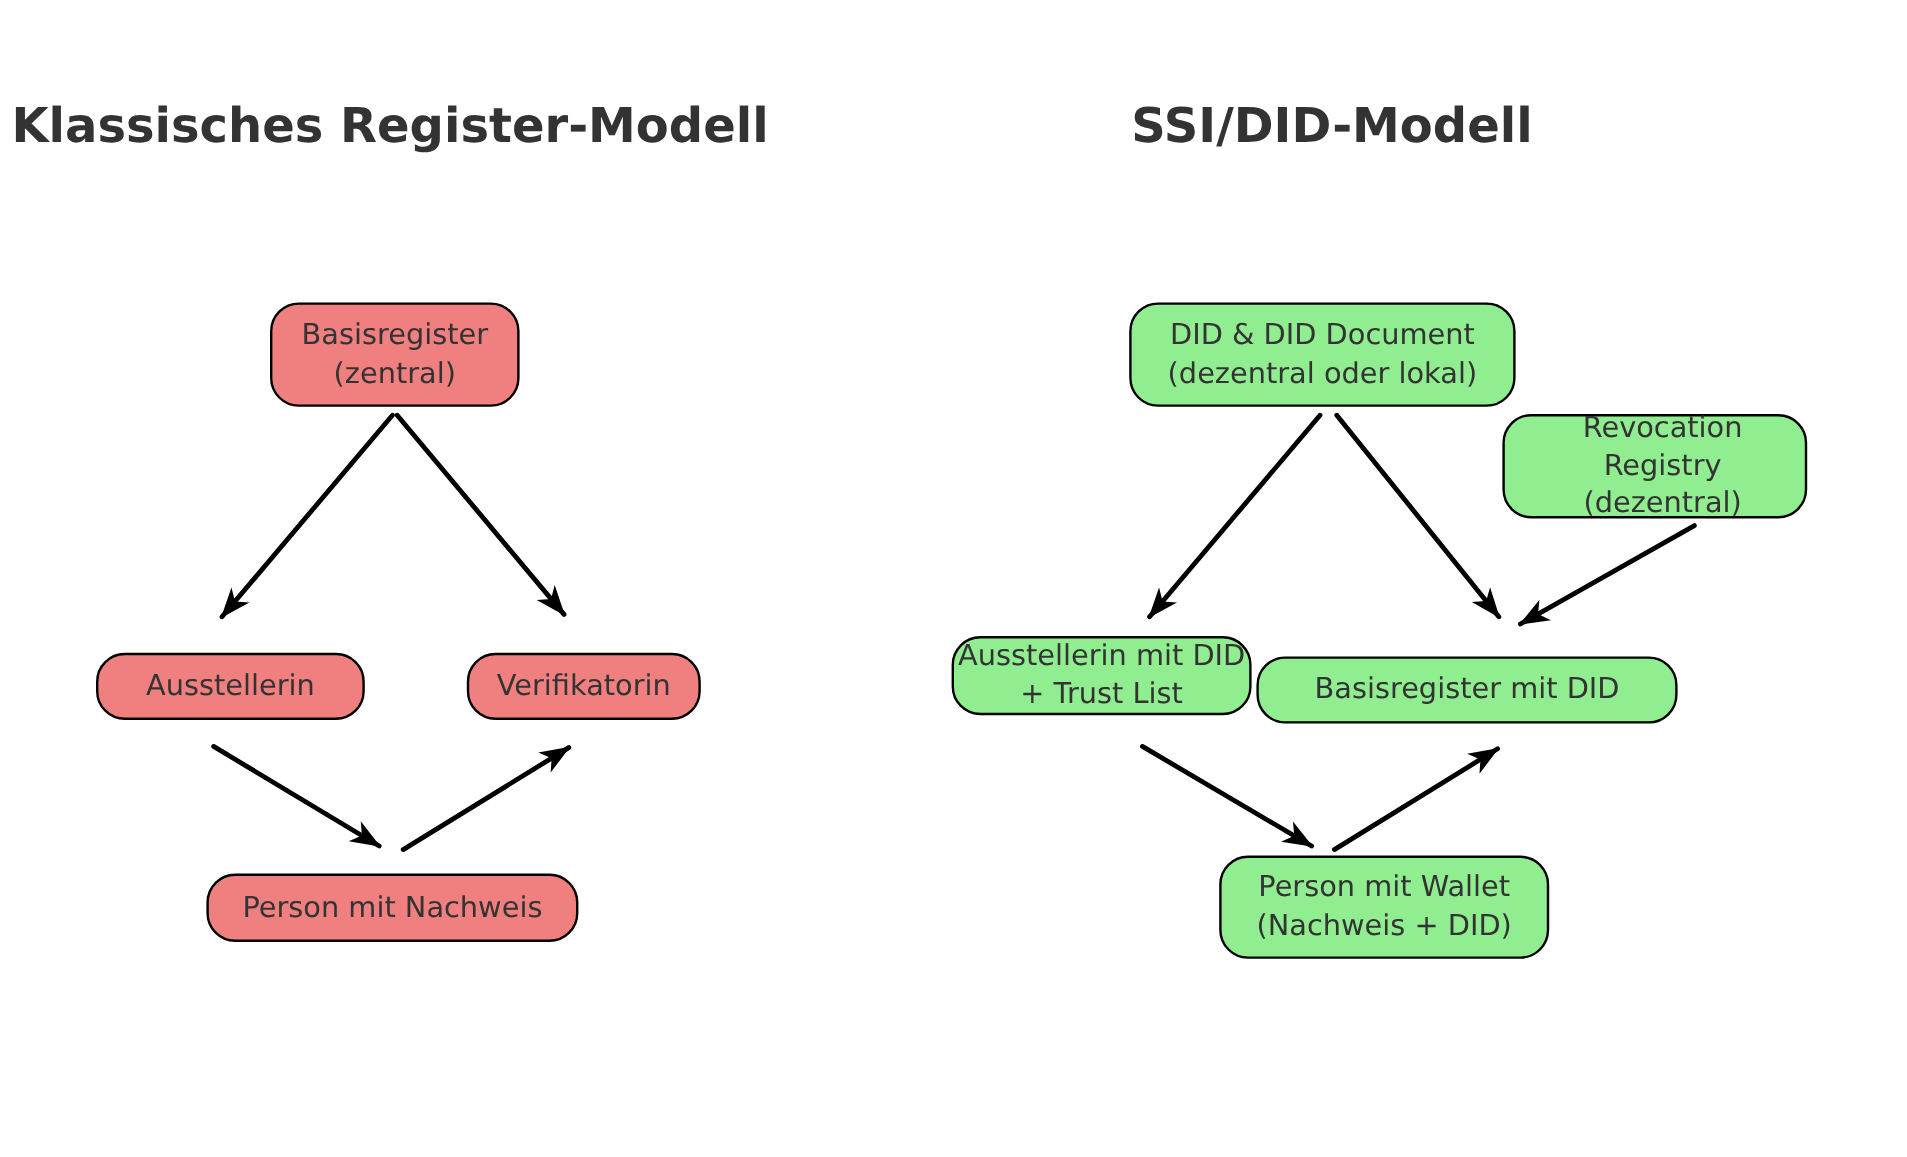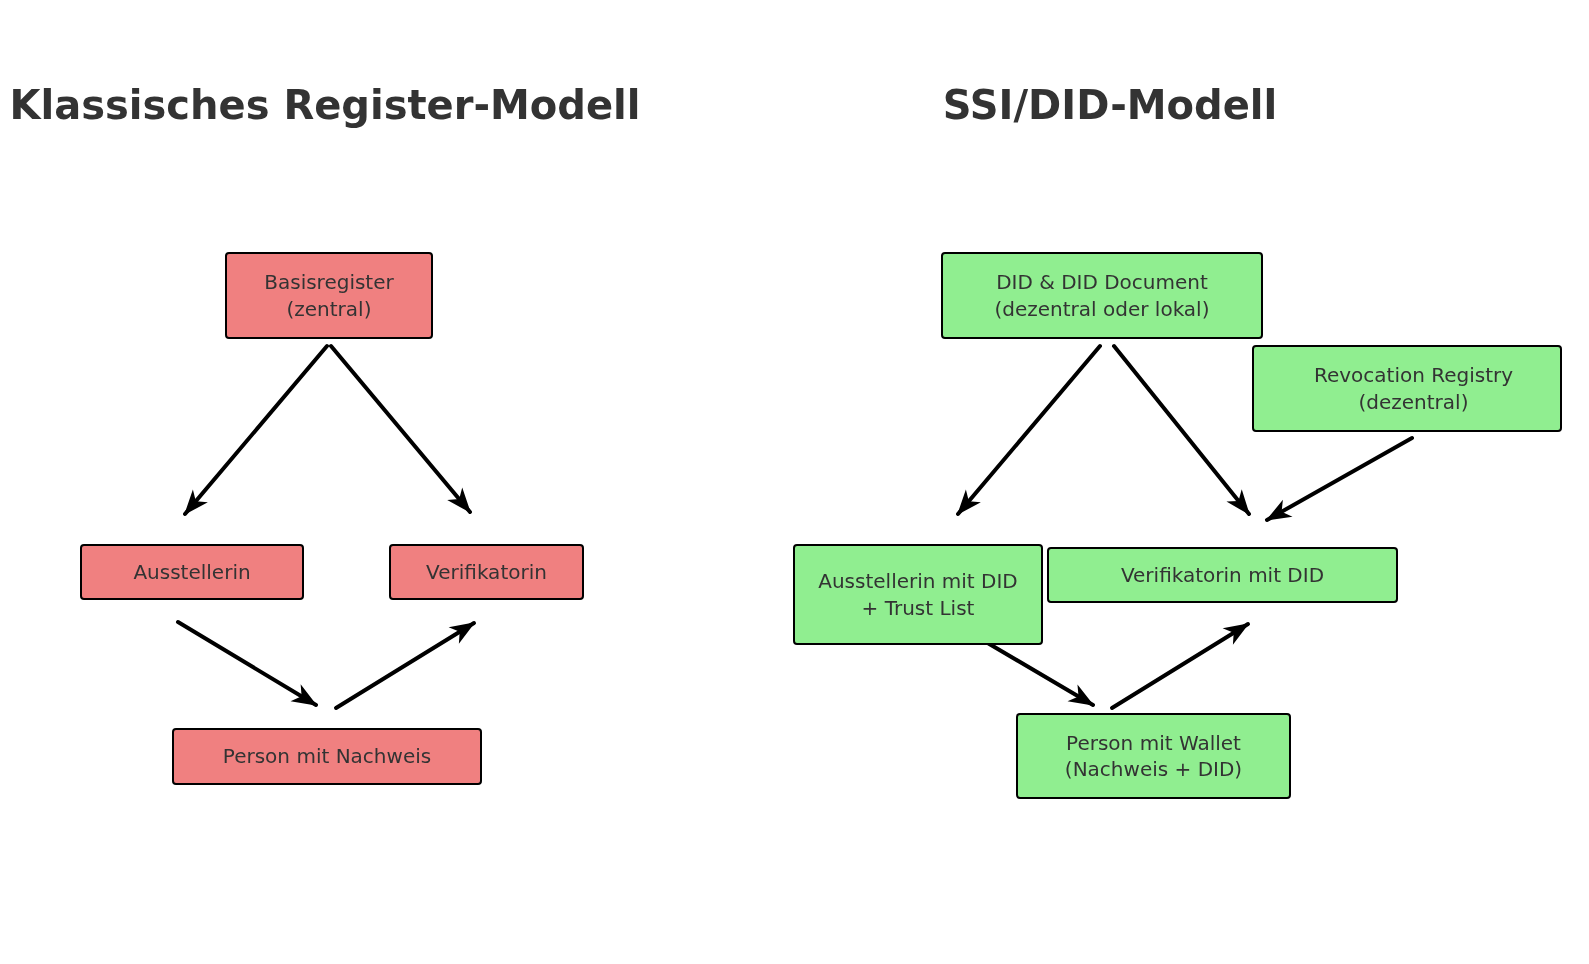--- a/index.html
+++ b/index.html
@@ -23,41 +23,41 @@
     font-weight: bold;
     color: #333333;
     white-space: nowrap;
   }
   #left-title  { left: 325px; }
   #right-title { left: 1091px; margin-left: 19px; }
   .node {
     position: absolute;
     box-sizing: border-box;
     border: 2.5px solid #000000;
-    border-radius: 4px;
+    border-radius: 24px;
     display: flex;
     align-items: center;
     justify-content: center;
     text-align: center;
-    font-size: 20px;
+    font-size: 24px;
     line-height: 1.32;
     color: #333333;
     white-space: pre-line;
   }
   .node.red   { background: #f08080; }
   .node.green { background: #90ee90; }
 
   #node-basisregister     { left: 225px;  top: 252px; width: 208px; height: 87px; }
   #node-ausstellerin      { left: 80px;   top: 544px; width: 224px; height: 56px; }
   #node-verifikatorin     { left: 389px;  top: 544px; width: 195px; height: 56px; }
   #node-person-nachweis   { left: 172px;  top: 728px; width: 310px; height: 57px; }
 
   #node-did-document      { left: 941px;  top: 252px; width: 322px; height: 87px; }
-  #node-revocation        { left: 1252px; top: 345px; width: 310px; height: 87px; padding-left: 13px; }
-  #node-ausstellerin-did  { left: 793px;  top: 544px; width: 250px; height: 101px; }
+  #node-revocation        { left: 1252px; top: 345px; width: 254px; height: 87px; padding-left: 13px; }
+  #node-ausstellerin-did  { left: 793px;  top: 530px; width: 250px; height: 66px; }
   #node-verifikatorin-did { left: 1047px; top: 547px; width: 351px; height: 56px; }
   #node-person-wallet     { left: 1016px;  top: 713px; width: 275px; height: 86px; }
 
   #arrow-layer {
     position: absolute;
     left: 0;
     top: 0;
     width: 1589px;
     height: 964px;
     pointer-events: none;
@@ -107,18 +107,18 @@
 (dezentral oder lokal)</div>
 
   <div id="node-person-nachweis" class="node red">Person mit Nachweis</div>
 
   <div id="node-revocation" class="node green">Revocation Registry
 (dezentral)</div>
 
   <div id="node-ausstellerin-did" class="node green">Ausstellerin mit DID
 + Trust List</div>
 
-  <div id="node-verifikatorin-did" class="node green">Verifikatorin mit DID</div>
+  <div id="node-verifikatorin-did" class="node green">Basisregister mit DID</div>
 
   <div id="node-person-wallet" class="node green">Person mit Wallet
 (Nachweis + DID)</div>
 
 </div>
 
 </body></html>

